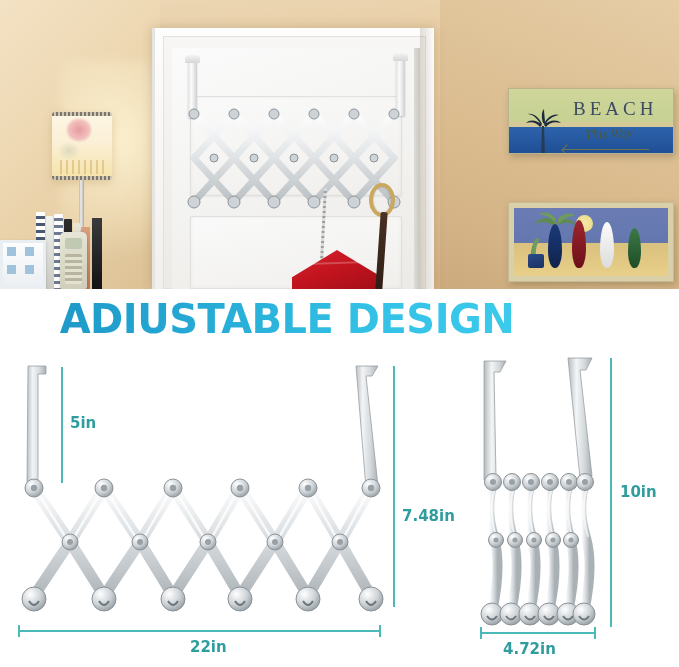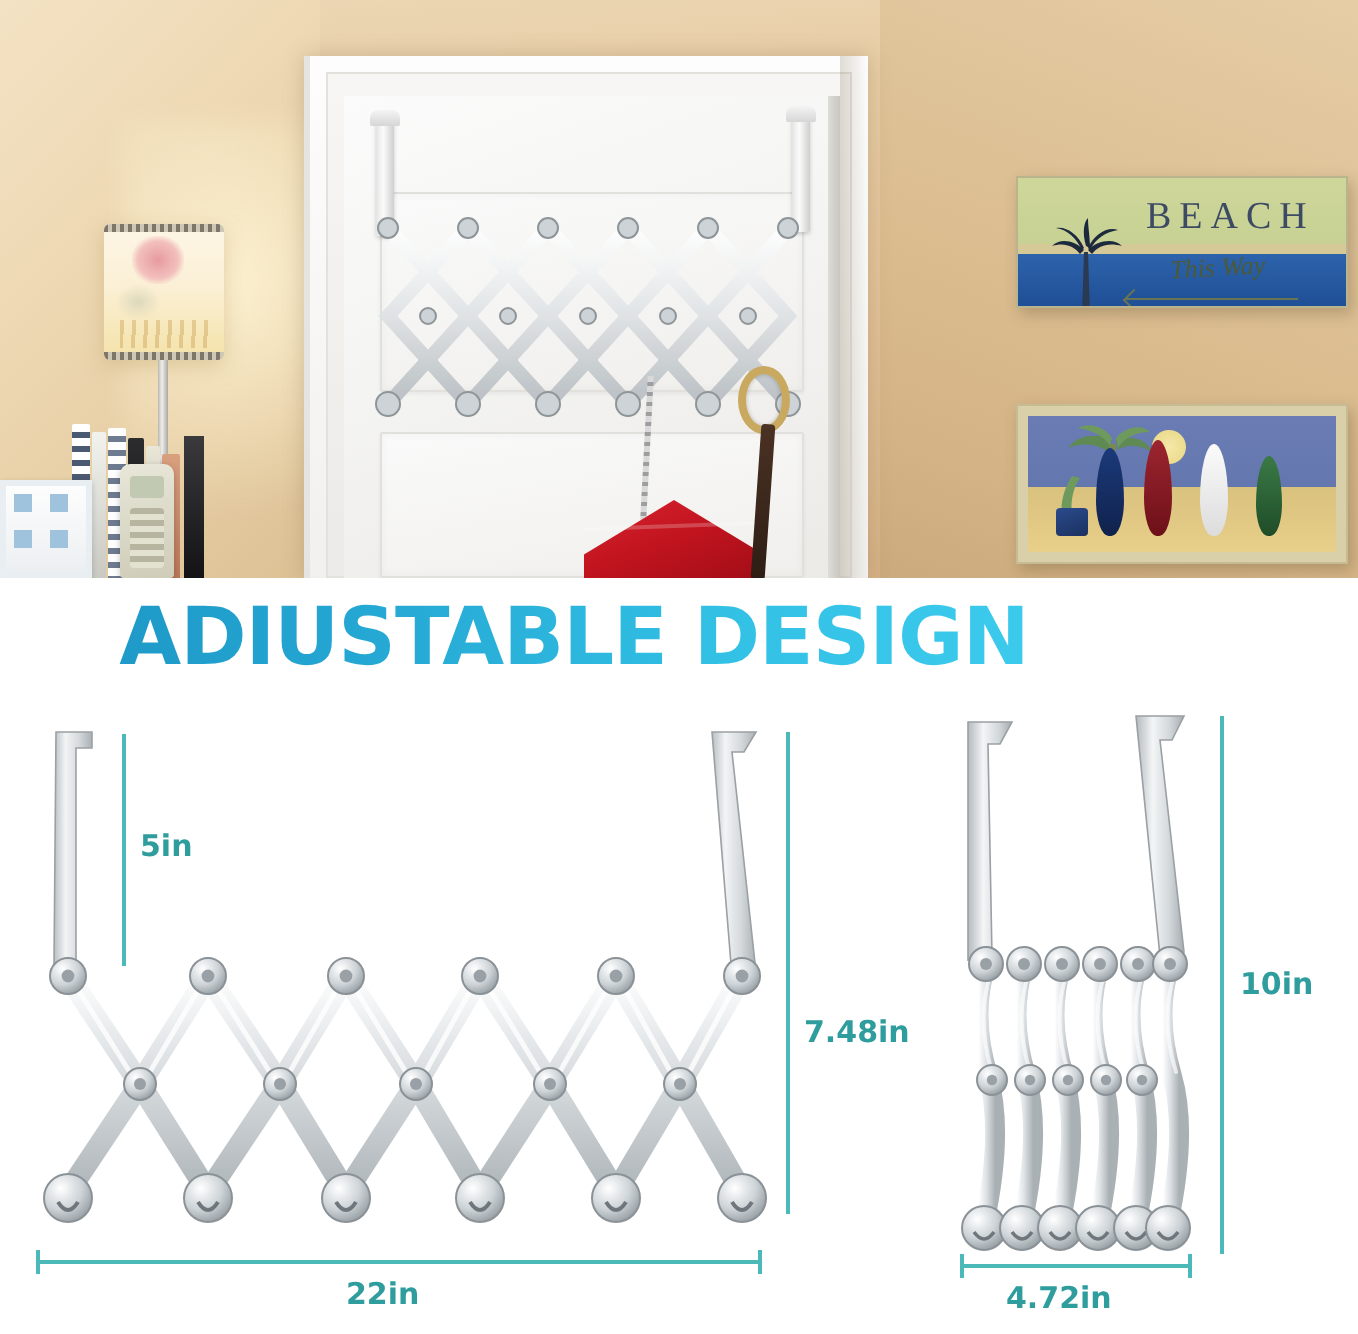--- a/index.html
+++ b/index.html
@@ -496,21 +496,21 @@
         </g>
       </svg>
 
       <div class="dim-v plain" style="left:61px; top:19px; height:116px;"></div>
       <div class="dim-label" style="left:70px; top:66px;">5in</div>
 
       <div class="dim-v plain" style="left:393px; top:18px; height:241px;"></div>
       <div class="dim-label" style="left:402px; top:159px;">7.48in</div>
 
       <div class="dim-h" style="left:18px; top:282px; width:363px;"></div>
-      <div class="dim-label" style="left:173px; top:290px;">22in</div>
+      <div class="dim-label" style="left:190px; top:290px;">22in</div>
     </div>
 
     <div style="position:absolute;left:440px;top:0;width:239px;height:319px;">
 
       <svg width="239" height="290" viewBox="0 0 239 290" style="position:absolute;left:0;top:0;">
         <defs>
           <linearGradient id="bar2" x1="0" y1="0" x2="1" y2="0">
             <stop offset="0" stop-color="#b4babe"></stop>
             <stop offset="0.35" stop-color="#f3f5f6"></stop>
             <stop offset="0.7" stop-color="#d2d7da"></stop>

